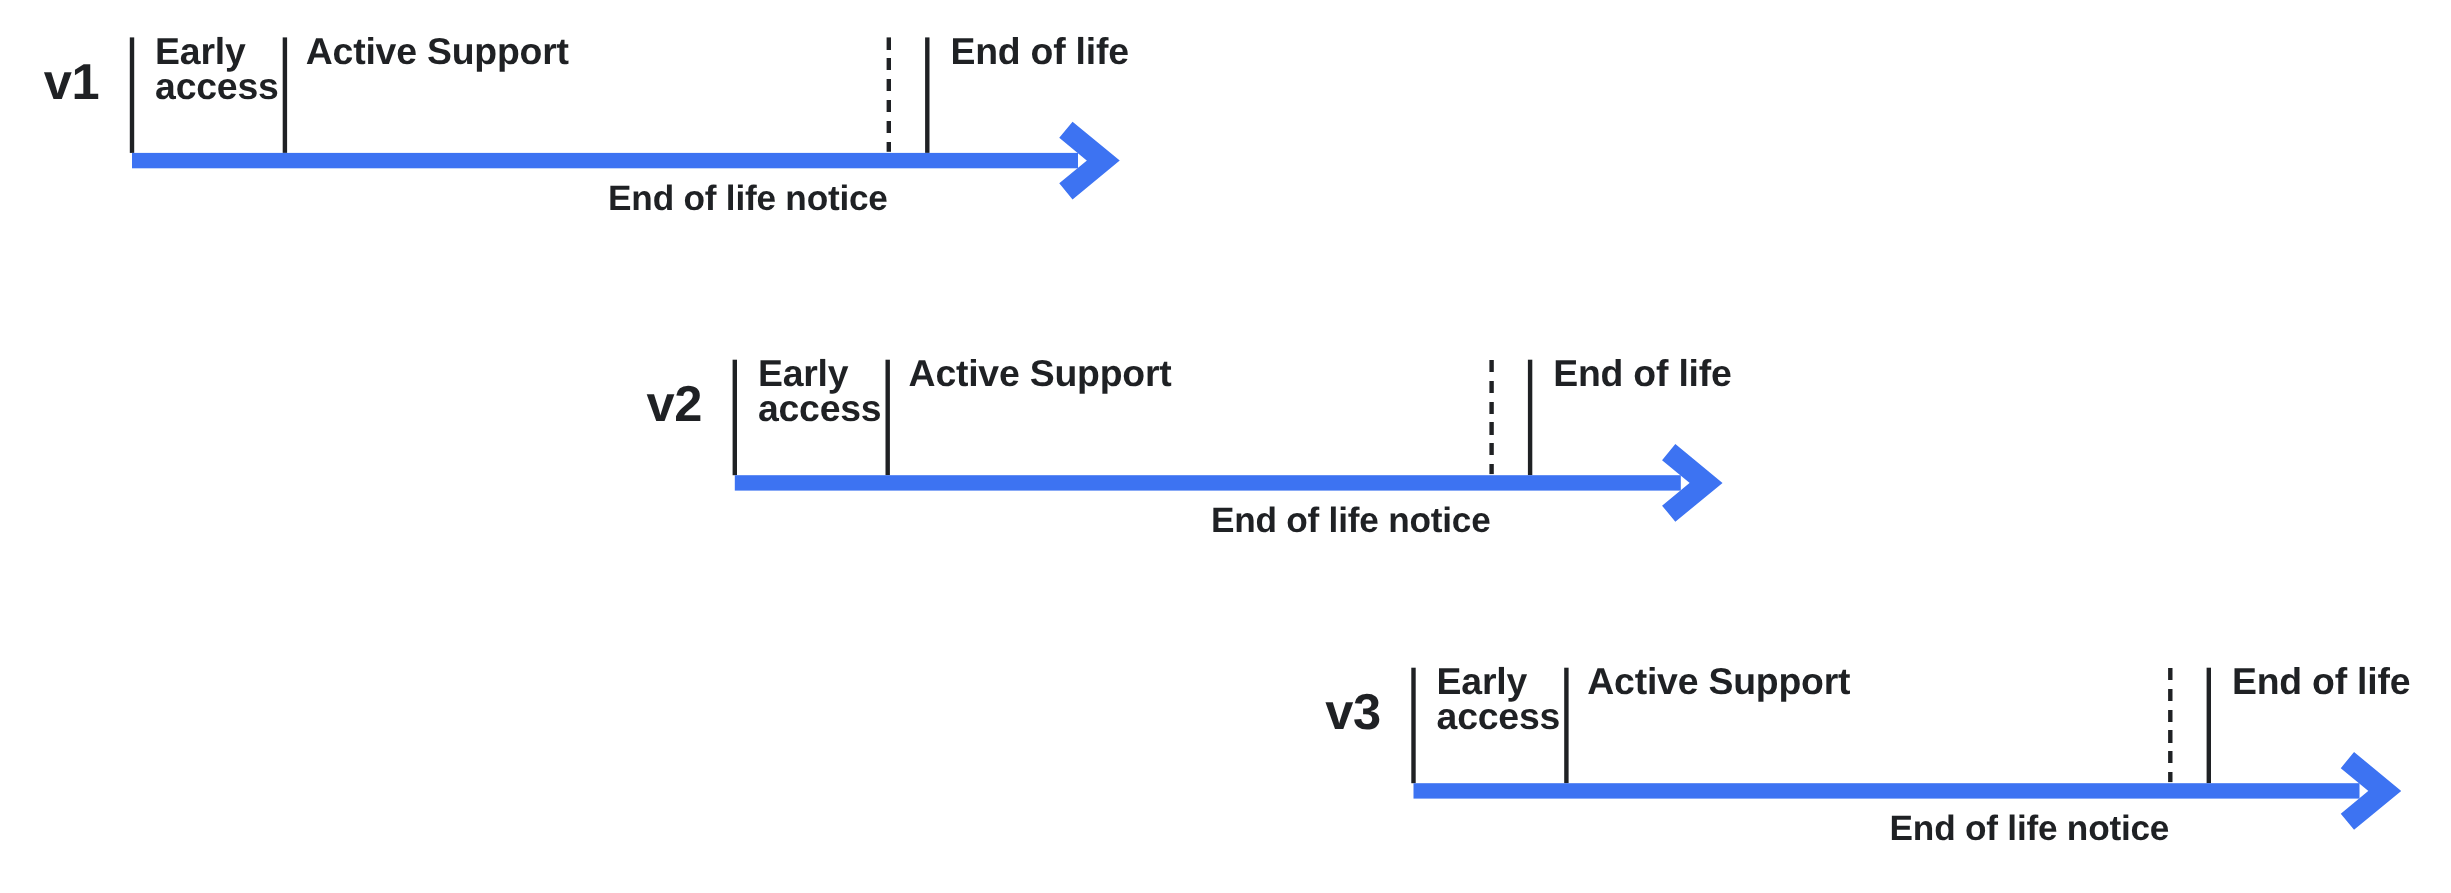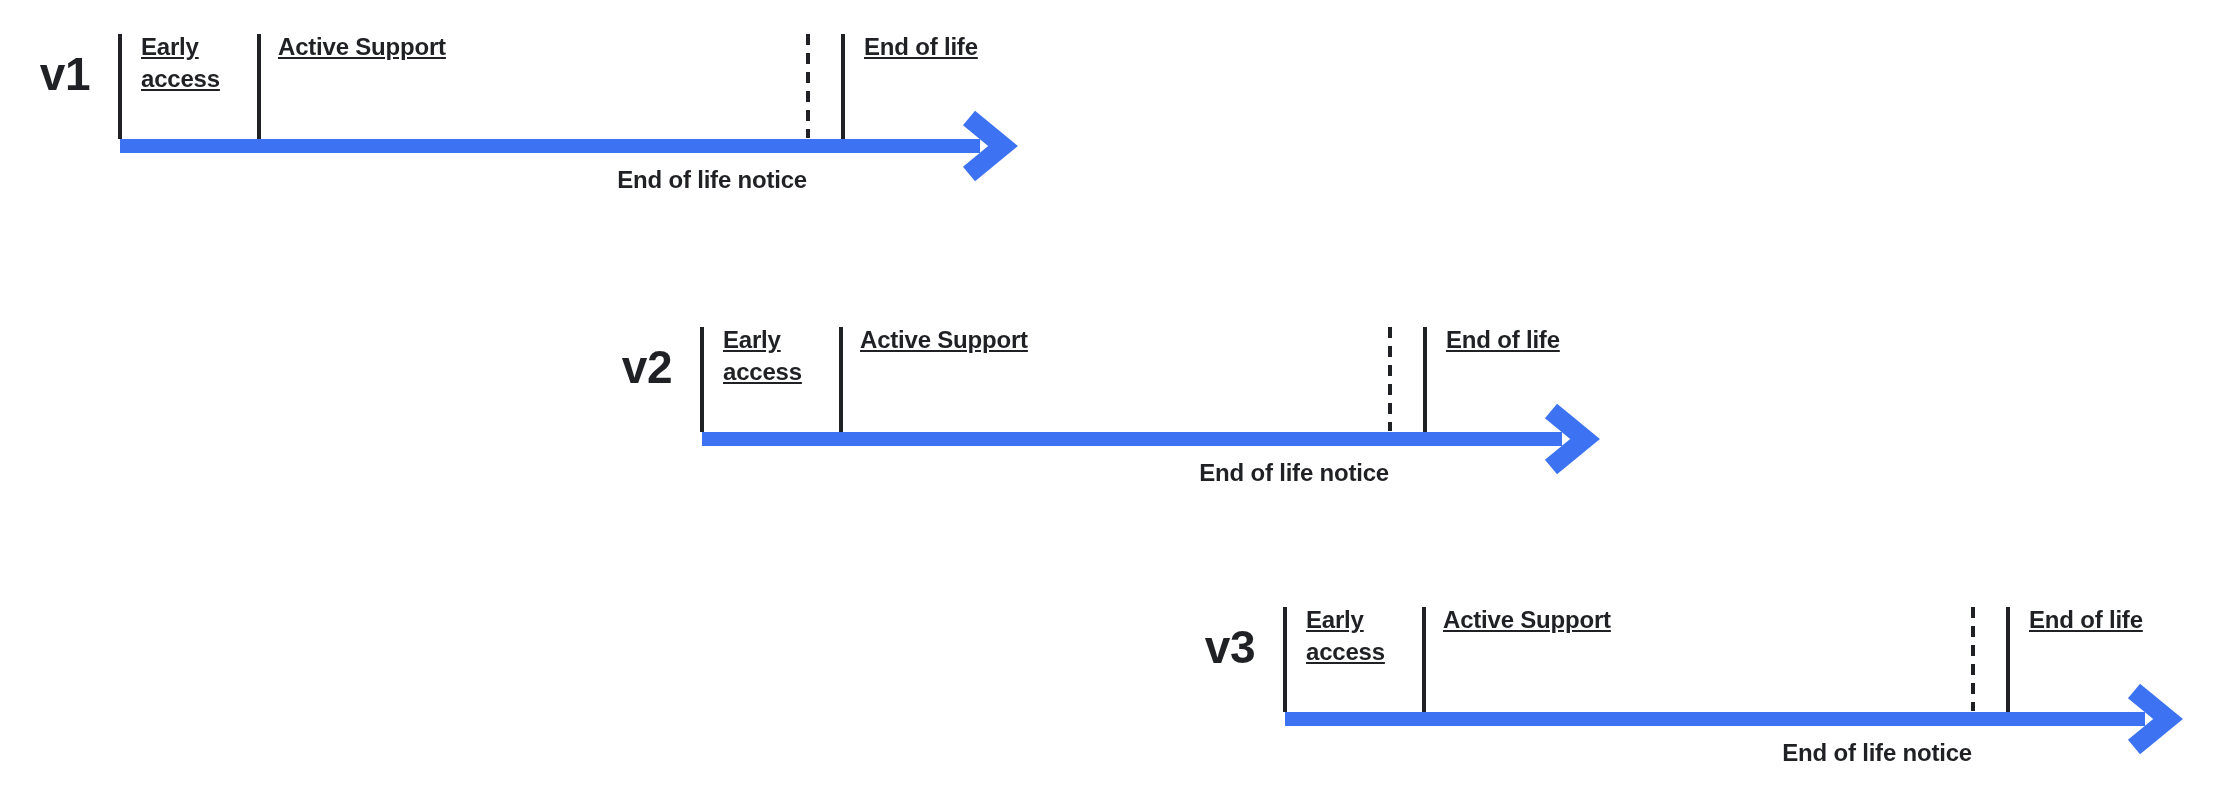--- a/index.html
+++ b/index.html
@@ -13,21 +13,21 @@
     position: relative;
     overflow: hidden;
     font-family: "Liberation Sans", "DejaVu Sans", sans-serif;
   }
   .timeline {
     position: absolute;
     width: 960px;
     height: 180px;
   }
   .tl-v1 { left: 120px; top: 34px; }
-  .tl-v2 { left: 702px; top: 327px; }
+  .tl-v2 { left: 668px; top: 327px; }
   .tl-v3 { left: 1285px; top: 607px; }
 
   .version {
     position: absolute;
     left: -130px;
     width: 100px;
     top: 16px;
     text-align: right;
     font-size: 46px;
     font-weight: 700;
@@ -55,26 +55,25 @@
     background: repeating-linear-gradient(
       to bottom,
       var(--ink, #1F2124) 0px, var(--ink, #1F2124) 11px,
       transparent 11px, transparent 19px
     );
   }
 
   .phase-label {
     position: absolute;
     top: -3px;
-    font-size: 24px;
+    font-size: 34px;
     font-weight: 700;
     line-height: 32px;
     color: var(--ink, #1F2124);
     letter-spacing: -0.2px;
-    text-decoration: underline;
   }
   .phase-early  { left: 21px; width: 106px; }
   .phase-active { left: 158px; white-space: nowrap; }
   .phase-eol    { left: 744px; white-space: nowrap; }
 
   .shaft {
     position: absolute;
     left: 0;
     top: 105px;
     width: 860px;
@@ -94,21 +93,21 @@
     stroke-linejoin: miter;
     stroke-miterlimit: 10;
   }
 
   .notice {
     position: absolute;
     left: 0;
     top: 130px;
     width: 687px;
     text-align: right;
-    font-size: 24px;
+    font-size: 32px;
     font-weight: 700;
     line-height: 32px;
     color: var(--ink, #1F2124);
     letter-spacing: -0.2px;
   }
 </style>
 </head>
 <body>
 
 <div class="timeline tl-v1">

